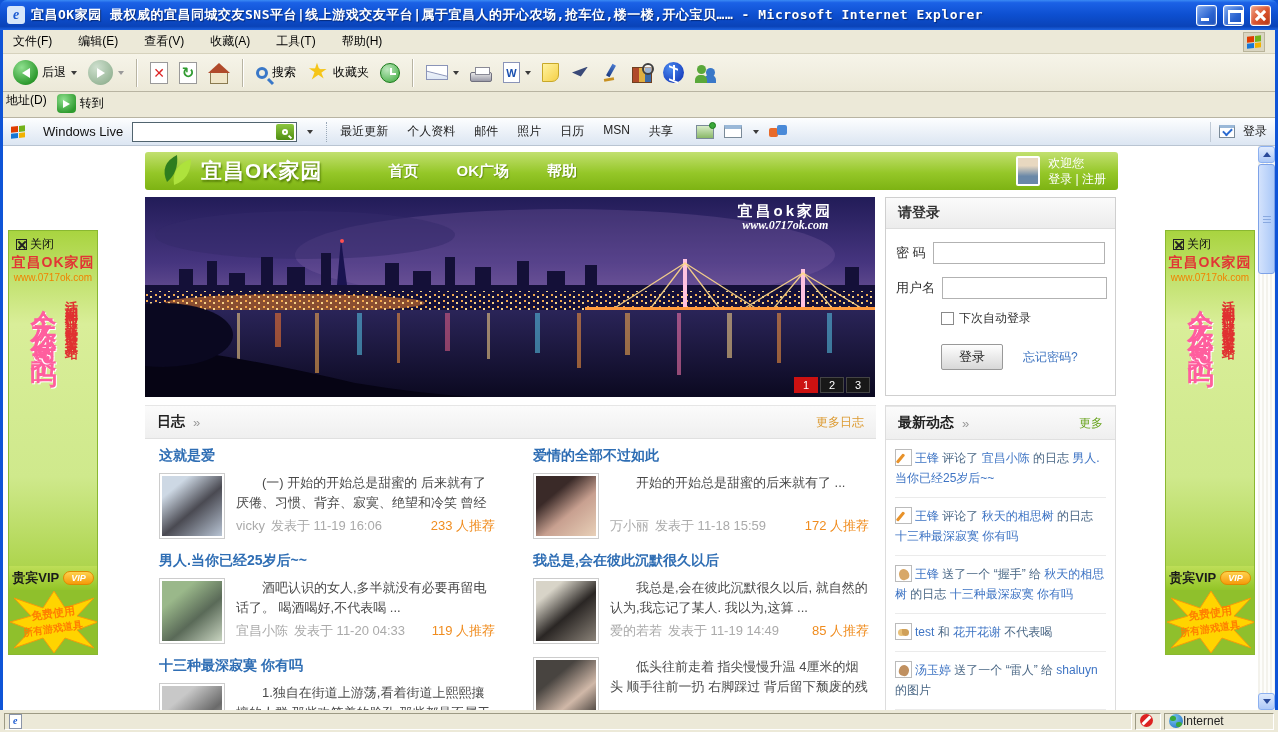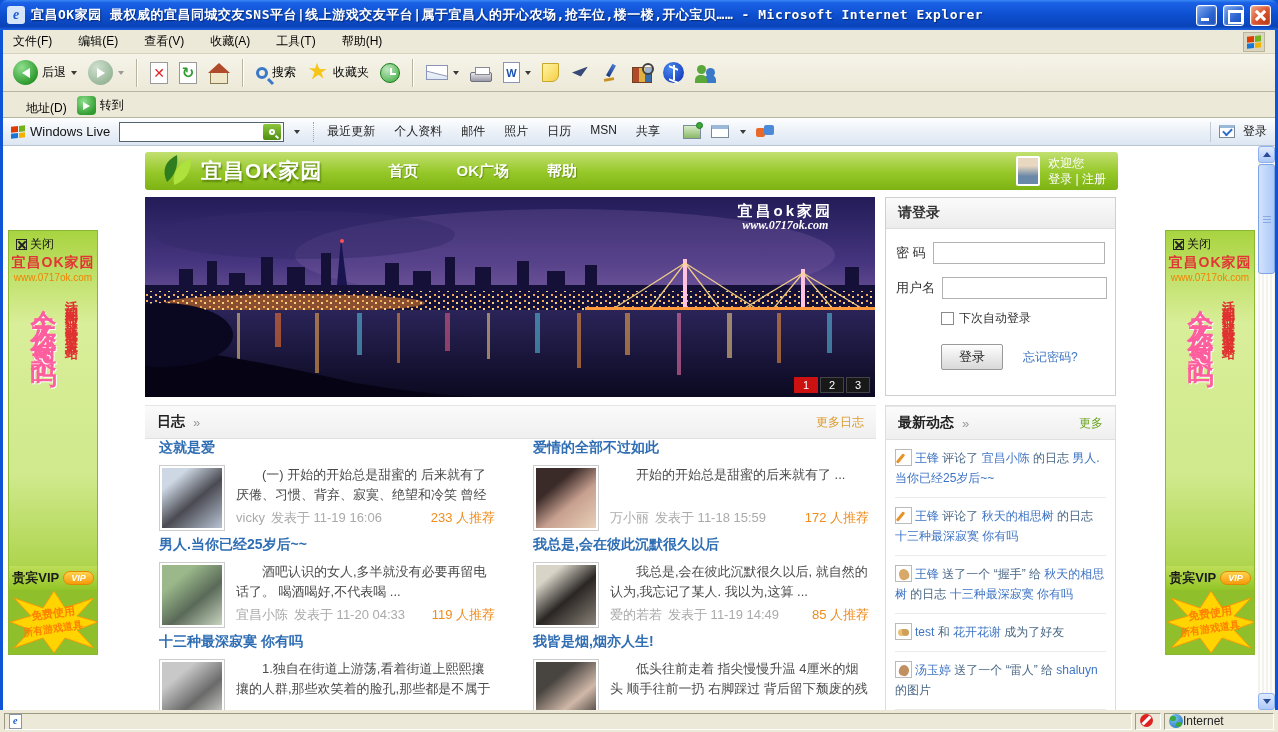--- a/index.html
+++ b/index.html
@@ -70,34 +70,34 @@
 .research{width:20px;height:16px;background:linear-gradient(90deg,#b04a2a 33%,#e0b040 33%,#e0b040 66%,#3a6aa8 66%);border:1px solid #704020;position:relative;margin-top:4px}
 .research::after{content:'';position:absolute;right:-3px;top:-5px;width:8px;height:8px;border:2px solid #404040;border-radius:50%;background:rgba(255,255,255,.5)}
 .bt{width:21px;height:21px;border-radius:50%;background:radial-gradient(circle at 35% 30%,#4a8af0,#0a2ab0);position:relative}
 .bt::before{content:'';position:absolute;left:10px;top:3px;width:2px;height:15px;background:#fff}
 .bt::after{content:'';position:absolute;left:6px;top:5px;width:9px;height:11px;border-top:2px solid #fff;border-bottom:2px solid #fff;transform:skewY(20deg)}
 .people{width:22px;height:20px;position:relative}
 .people::before{content:'';position:absolute;left:2px;top:2px;width:9px;height:9px;border-radius:50%;background:#5aa83a;box-shadow:9px 3px 0 #3a78c8}
 .people::after{content:'';position:absolute;left:0;bottom:0;width:12px;height:8px;border-radius:5px 5px 0 0;background:#5aa83a;box-shadow:9px 0 0 #3a78c8}
 
 
-.addressbar{position:absolute;top:92px;left:3px;right:3px;height:26px;background:#ece9d8;border-bottom:1px solid #b8b4a2;display:flex;align-items:flex-end;gap:6px;padding:0 23px;font-size:12px}
+.addressbar{position:absolute;top:92px;left:3px;right:3px;height:26px;background:#ece9d8;border-bottom:1px solid #b8b4a2;display:flex;align-items:flex-start;gap:6px;padding:0 3px;font-size:12px}
 .addr-field{flex:1;height:22px;background:#fff;border:1px solid #7f9db9;display:flex;align-items:center;gap:4px;padding-left:3px}
 .addr-favicon{width:15px;height:15px;border:1px solid #c8d4e8;border-radius:2px;display:flex;align-items:center;justify-content:center;flex:none}
 .addr-favicon::before{content:'e';font:bold italic 11px "Liberation Serif",serif;color:#1a5ad2}
 .addr-input{flex:1;border:none;outline:none;font-size:12px;font-family:"DejaVu Sans Mono","Liberation Mono",monospace;color:#000}
 .addr-drop{width:18px;height:20px;background:linear-gradient(#f0f5fd,#c8dbf8);border-left:1px solid #9ebcf0;display:flex;align-items:center;justify-content:center;cursor:pointer}
 .addr-drop i{width:0;height:0;border-left:4px solid transparent;border-right:4px solid transparent;border-top:5px solid #2a4a8a}
 .go-btn{display:flex;align-items:center;gap:4px;padding:2px 4px;cursor:pointer}
 .go-icon{width:19px;height:19px;border-radius:4px;background:radial-gradient(circle at 35% 30%,#8fe08f,#2f9b2f 75%);display:flex;align-items:center;justify-content:center}
 .go-icon i{width:0;height:0;border-top:4px solid transparent;border-bottom:4px solid transparent;border-left:7px solid #fff}
 
 
 .livebar{position:absolute;top:118px;left:3px;right:3px;height:28px;background:linear-gradient(#fdfeff,#e9eff7 60%,#dce6f2);border-bottom:1px solid #b9c4d2;display:flex;align-items:center;gap:9px;padding:0 8px;font-size:12px;color:#222}
-.live-brand{display:flex;align-items:center;gap:5px;font-size:13px;color:#111}
+.live-brand{display:flex;align-items:center;gap:18px;font-size:13px;color:#111}
 .live-search{width:165px;height:20px;background:#fff;border:1px solid #51646f;display:flex;align-items:center;padding:1px 2px 1px 4px;gap:3px}
 .live-input{flex:1;border:none;outline:none;font-size:12px;min-width:0}
 .live-go{width:18px;height:16px;border-radius:2px;background:linear-gradient(#8cc63f,#4f8e12);display:flex;align-items:center;justify-content:center;cursor:pointer}
 .live-go i{width:6px;height:6px;border:2px solid #fff;border-radius:50%;position:relative}
 .live-go i::after{content:'';position:absolute;width:4px;height:2px;background:#fff;transform:rotate(45deg);left:4px;top:5px}
 .dotted-sep{height:20px;border-left:1px dotted #9aa8b8;margin:0 4px}
 .live-links{display:flex;gap:19px}
 .live-link{cursor:pointer}
 .live-icons{display:flex;align-items:center;gap:10px;margin-left:14px}
 .photo-ico{width:18px;height:14px;background:linear-gradient(#d8ecc8,#8ab868);border:1px solid #7a8a98;position:relative}
@@ -152,21 +152,21 @@
 
 .sec-head{height:34px;background:linear-gradient(#fbfbfb,#efefef);border-top:1px solid #e6e6e6;border-bottom:1px solid #e0e0e0;display:flex;align-items:center;padding:8px 12px;font-size:14px;font-weight:bold;color:#222}
 .sec-chev{color:#999;margin-left:8px;font-weight:normal;font-size:13px}
 .sec-more{margin-left:auto;font-size:12px;font-weight:normal;cursor:pointer}
 .more-blog{color:#dc9a31}
 .more-act{color:#69a41e}
 
 
 .blog{position:absolute;left:142px;top:259px;width:731px;height:420px}
 .blog-body{display:flex;flex-wrap:wrap;column-gap:22px;padding-left:4px}
-.entry{width:352px;padding:0 6px 5px 10px}
+.entry{width:352px;padding:8px 6px 5px 10px}
 .entry-title{font-size:14px;font-weight:bold;color:#2f6eb4;margin-bottom:8px;cursor:pointer}
 .entry-row{display:flex;gap:11px}
 .thumb{width:66px;height:66px;border:1px solid #ccc;background:#fff;padding:2px;flex:none;cursor:pointer}
 .thumb i{display:block;width:100%;height:100%}
 .t1{background:linear-gradient(140deg,#cdd8e4 20%,#4a4a52 55%,#b8c4d4)}
 .t2{background:linear-gradient(140deg,#3a2a28 30%,#c8a090 60%,#e8d0b8)}
 .t3{background:linear-gradient(140deg,#9ab88a 25%,#5a6a58 60%,#c8d4c0)}
 .t4{background:linear-gradient(140deg,#d8d4c8 20%,#2a2624 55%,#8a8278)}
 .t5{background:linear-gradient(140deg,#c8c8c8 25%,#6a6a6a 60%,#e0e0dc)}
 .t6{background:linear-gradient(140deg,#484440 30%,#d0b8a8 65%,#2a2826)}
@@ -594,21 +594,20 @@
           <span class="thumb">
               <i class="t5"></i>
             </span>
           <span class="entry-main">
             <span class="entry-summary">1.独自在街道上游荡,看着街道上熙熙攘攘的人群,那些欢笑着的脸孔,那些都是不属于你的 ...</span>
           </span>
         </div>
       </div>
 
       <div class="entry">
-        <div class="entry-title">我皆是烟,烟亦人生!</div>
         <div class="entry-row">
           <span class="thumb">
               <i class="t6"></i>
             </span>
           <span class="entry-main">
             <span class="entry-summary">低头往前走着 指尖慢慢升温 4厘米的烟头 顺手往前一扔 右脚踩过 背后留下颓废的残烟 ...</span>
           </span>
         </div>
       </div>
 
@@ -625,21 +624,21 @@
       <div class="act-item">
         <span class="act-icon i-pencil"></span><span class="lnk">王锋</span><span> 评论了 </span><span class="lnk">宜昌小陈</span><span> 的日志 </span><span class="lnk">男人.当你已经25岁后~~</span>
       </div>
       <div class="act-item">
         <span class="act-icon i-pencil"></span><span class="lnk">王锋</span><span> 评论了 </span><span class="lnk">秋天的相思树</span><span> 的日志 </span><span class="lnk">十三种最深寂寞 你有吗</span>
       </div>
       <div class="act-item">
         <span class="act-icon i-hand"></span><span class="lnk">王锋</span><span> 送了一个 “握手” 给 </span><span class="lnk">秋天的相思树</span><span> 的日志 </span><span class="lnk">十三种最深寂寞 你有吗</span>
       </div>
       <div class="act-item">
-        <span class="act-icon i-shake"></span><span class="lnk">test</span><span> 和 </span><span class="lnk">花开花谢</span><span> 成为了好友</span>
+        <span class="act-icon i-shake"></span><span class="lnk">test</span><span> 和 </span><span class="lnk">花开花谢</span><span> 不代表喝</span>
       </div>
       <div class="act-item">
         <span class="act-icon i-foot"></span><span class="lnk">汤玉婷</span><span> 送了一个 “雷人” 给 </span><span class="lnk">shaluyn</span><span> 的图片</span>
       </div>
     </div>
   </div>
 
   <div class="banner banner-left">
     <span class="b-close">
       <span class="x-box"></span>

